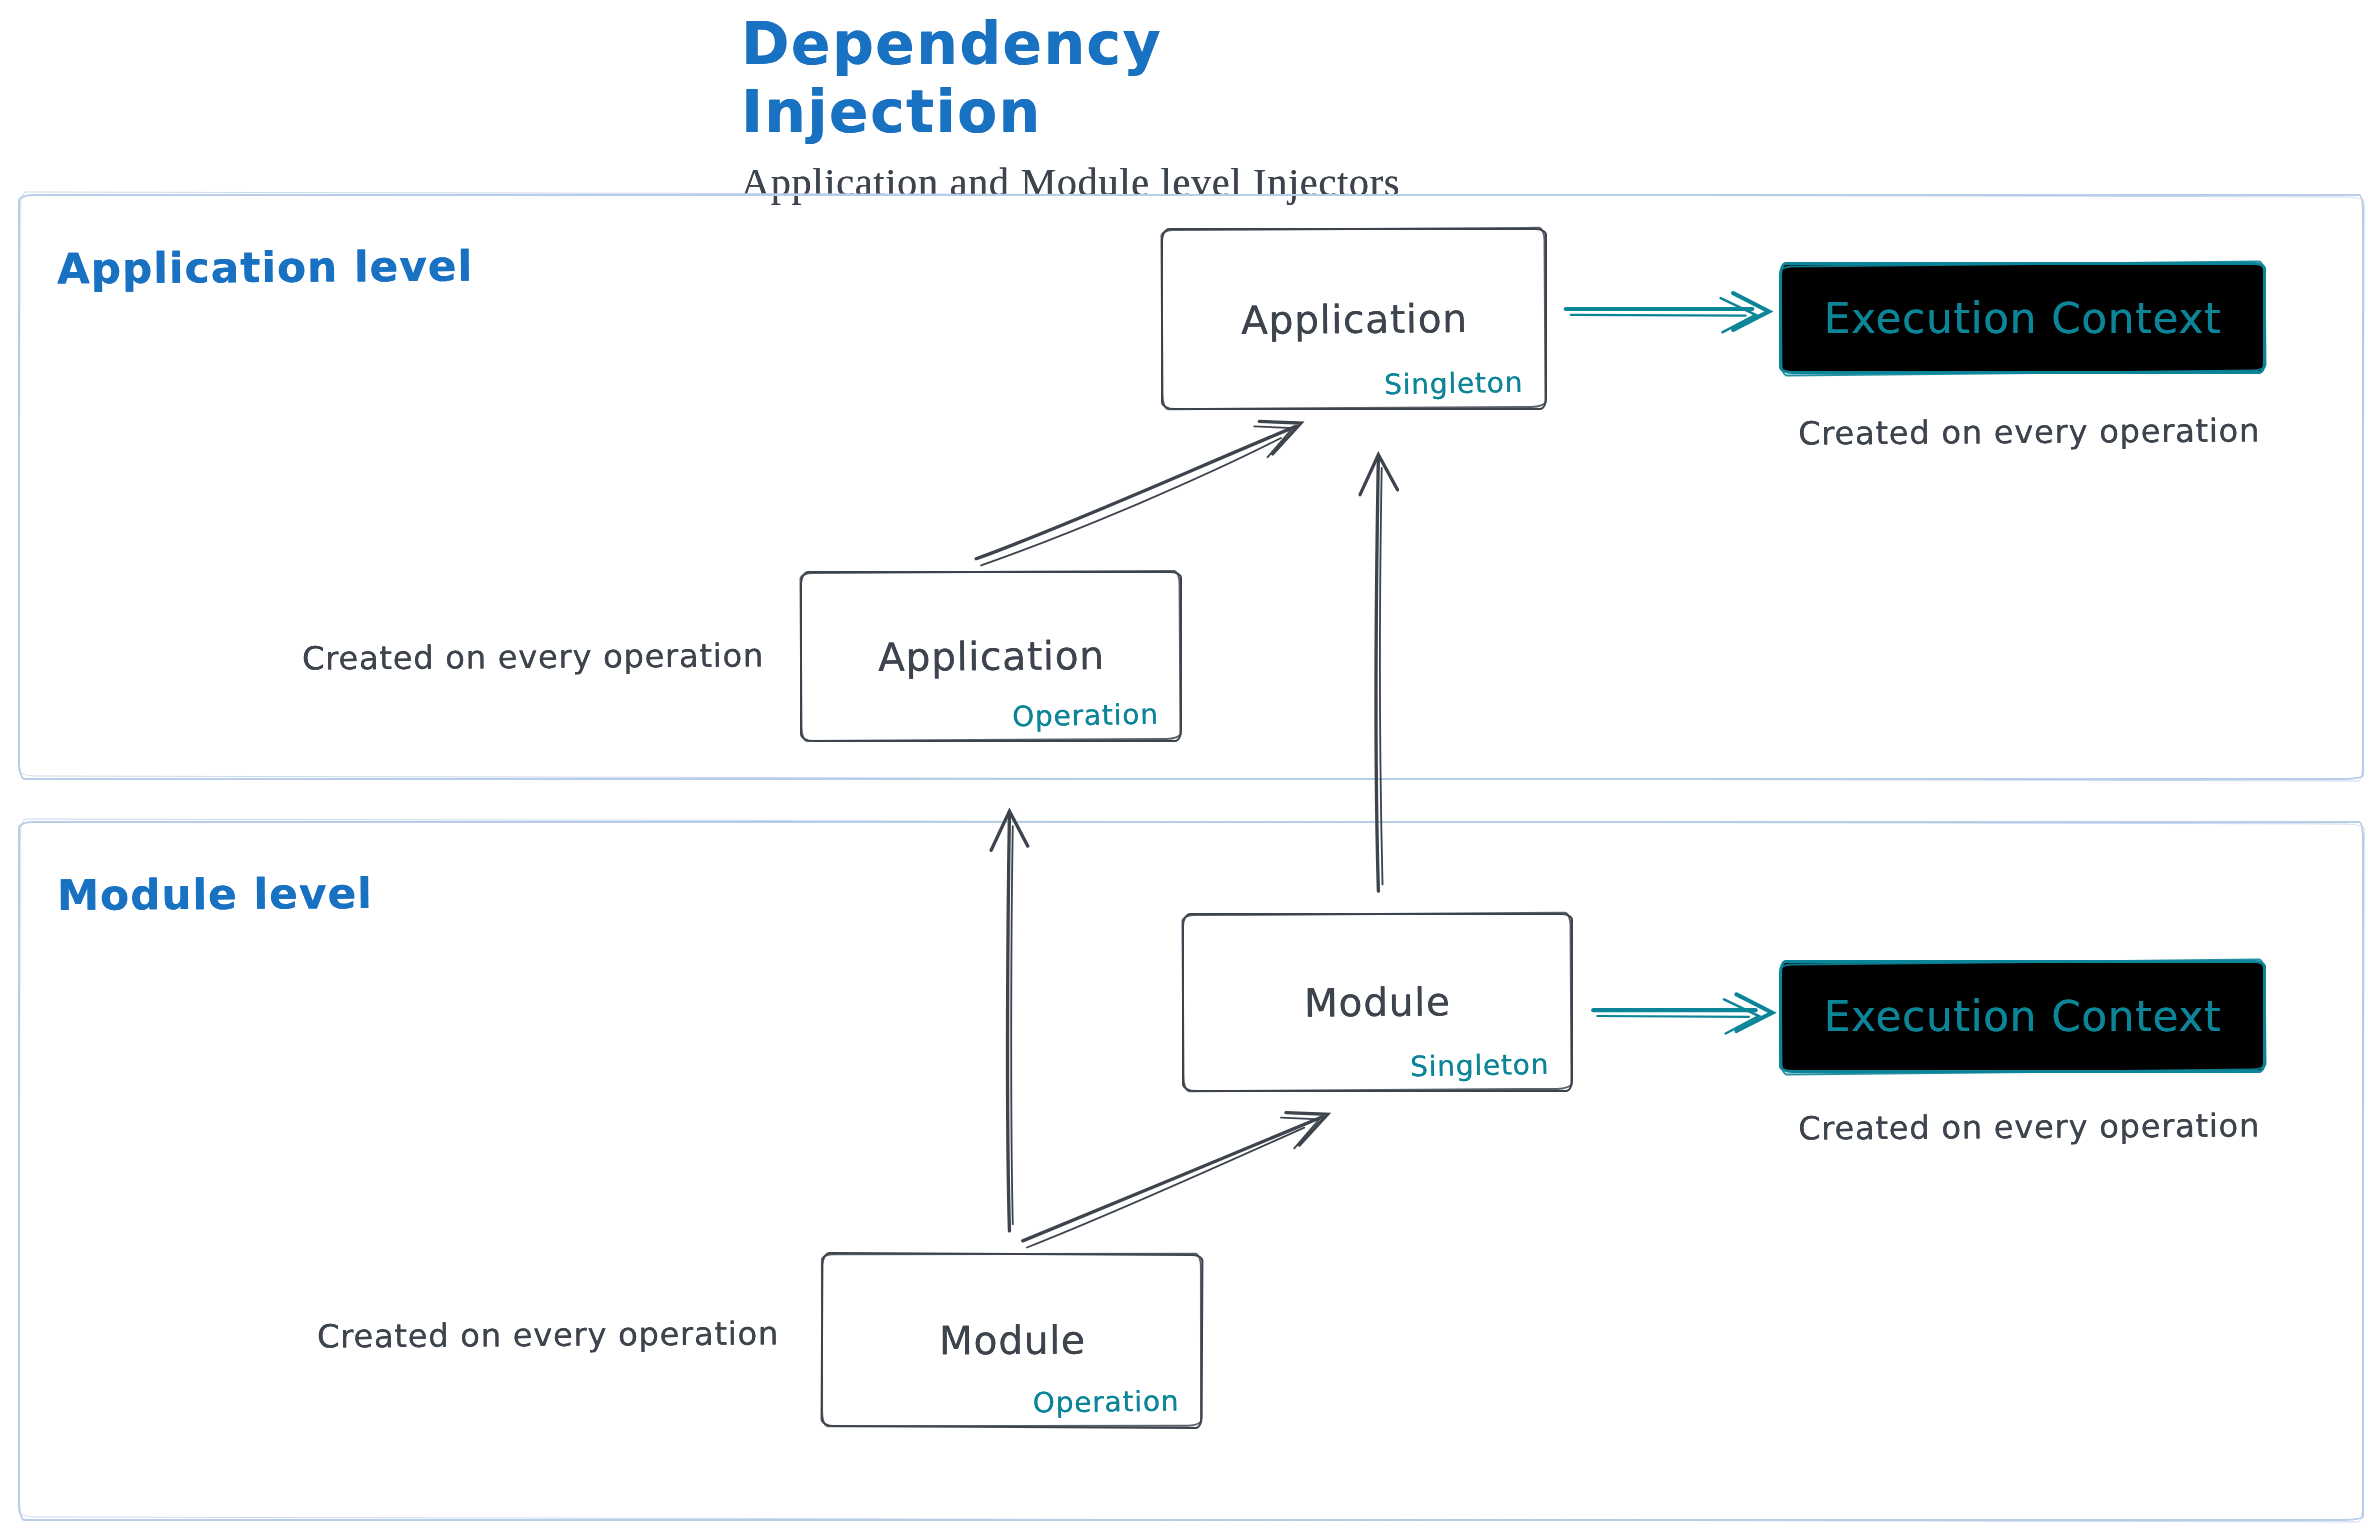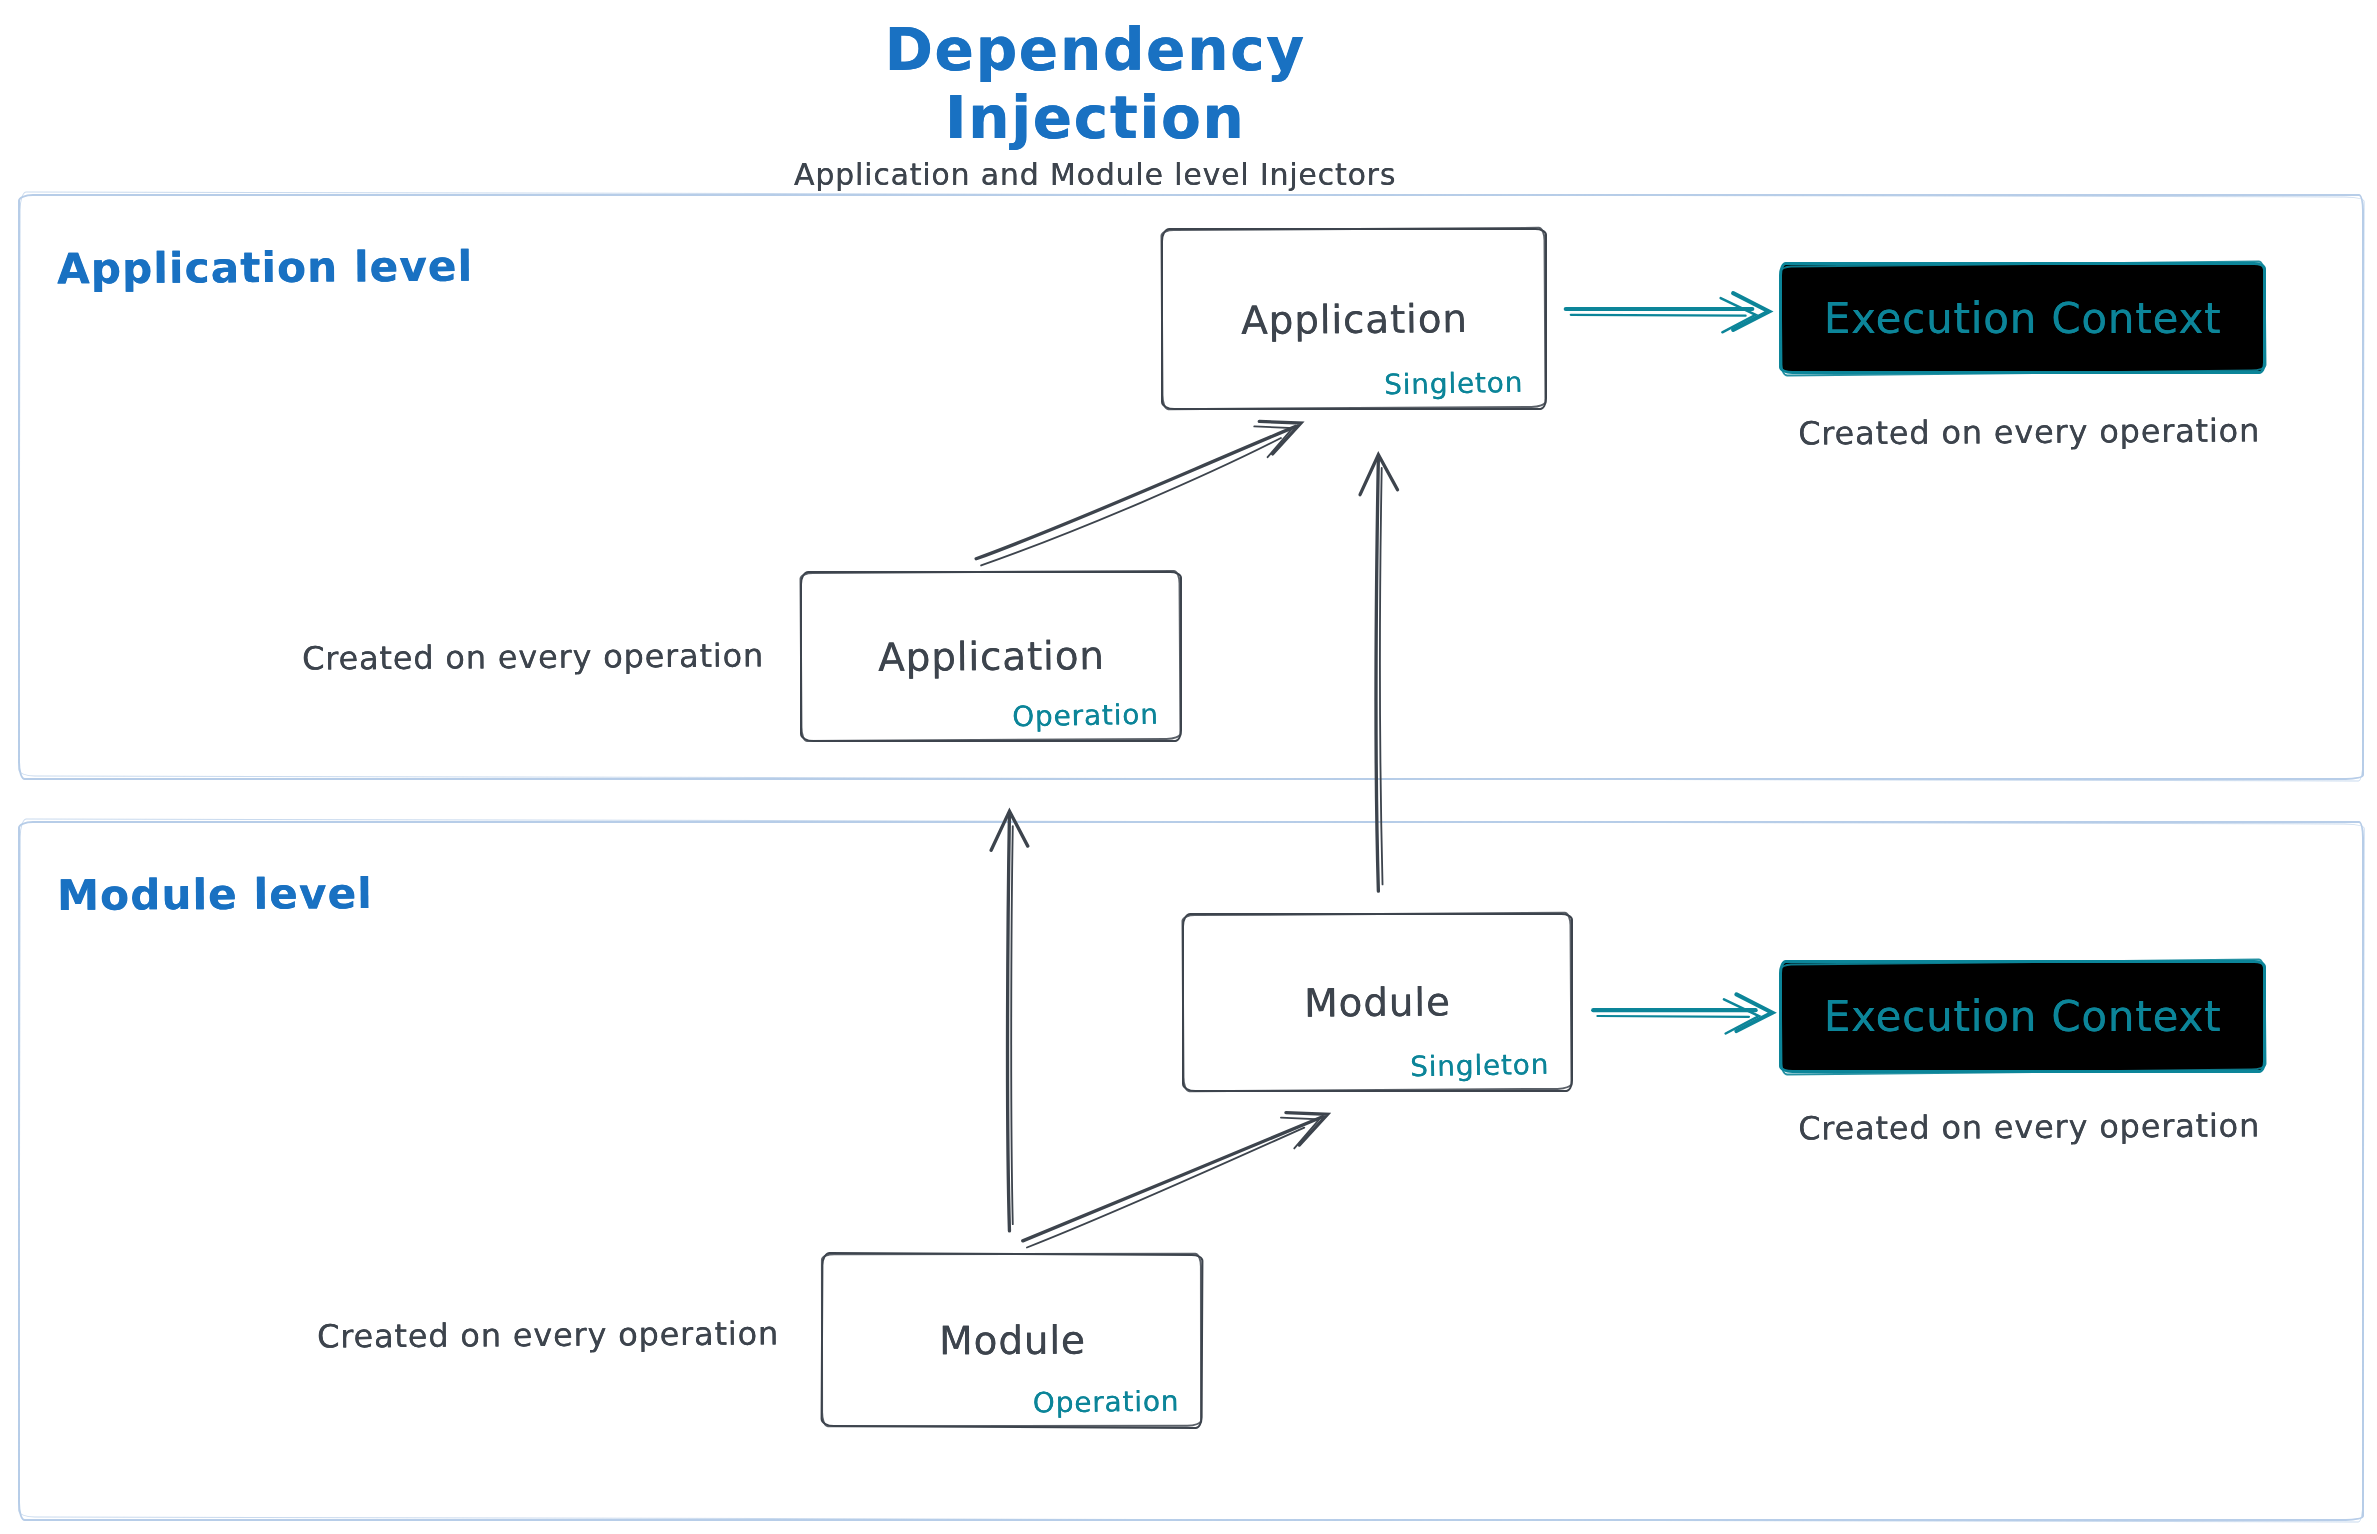--- a/index.html
+++ b/index.html
@@ -7,23 +7,23 @@
   }
   html,body{margin:0;padding:0;background:var(--bg);}
   .canvas{
     position:relative; width:2377px; height:1534px; background:var(--bg);
     font-family:"DejaVu Sans","Liberation Sans",sans-serif; color:var(--ink);
     overflow:hidden;
   }
   .hand{ text-shadow:0.3px 0 0 currentColor; letter-spacing:0.8px; }
 
   
-  .header{ position:absolute; left:741px; top:16px; width:708px; text-align:center; }
+  .header{ position:absolute; left:741px; top:10px; width:708px; text-align:left; }
   .title{ font-size:58px; font-weight:bold; color:var(--blue); letter-spacing:1.7px; text-shadow:0.5px 0 0 currentColor; }
-  .subtitle{ font-size:30px; margin-top:5px; color:var(--ink); }
+  .subtitle{ font-size:40px; margin-top:13px; color:var(--ink);font-family:Liberation Serif, serif; }
 
   
   .frame{
     position:absolute; border:2.1px solid var(--frame); background:transparent;
     border-radius:15px 5px 18.3px 6.7px / 6.7px 16.7px 5px 18.3px;
   }
   .frame::before{
     content:""; position:absolute; inset:-1.7px; pointer-events:none;
     border:1.7px solid var(--frame); opacity:.75;
     border-radius:6.7px 20px 5px 16.7px / 18.3px 5px 20px 6.7px;

